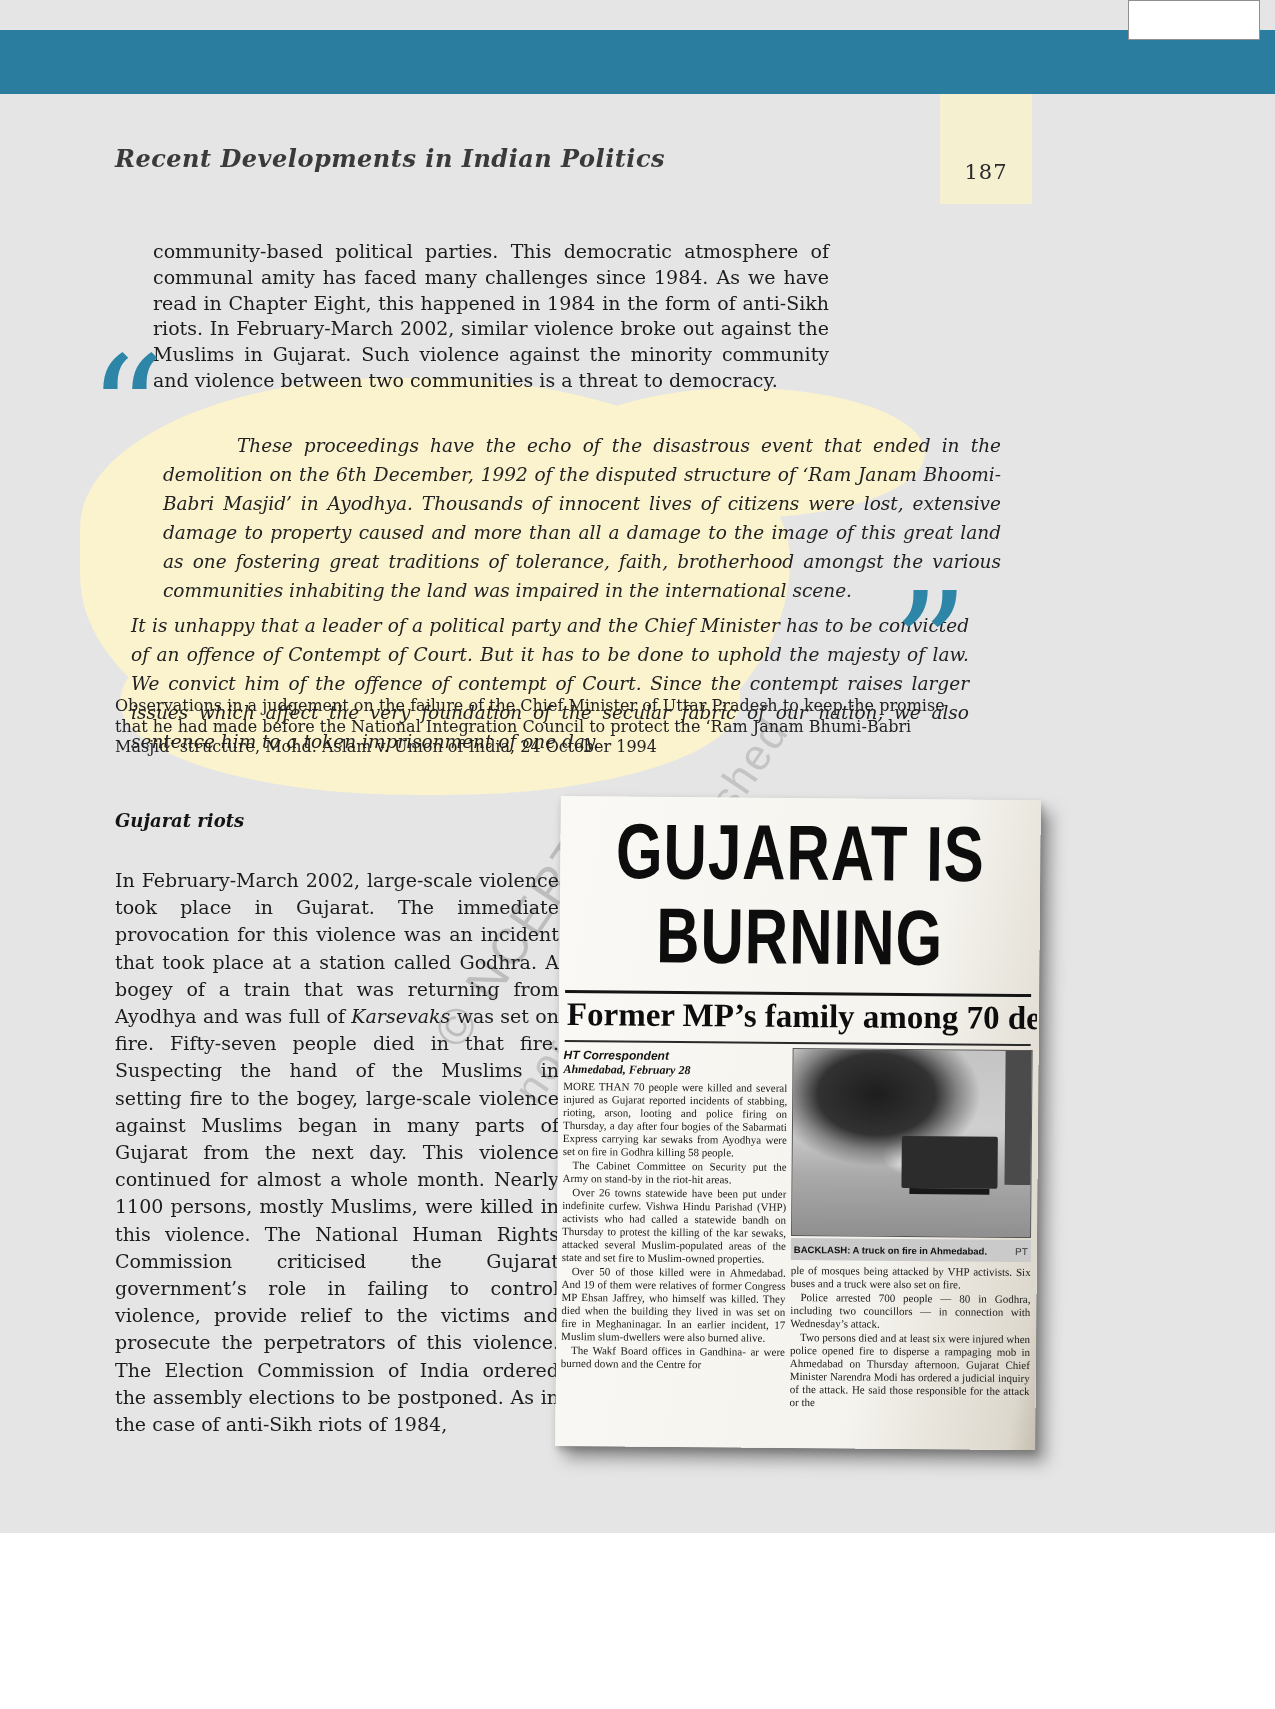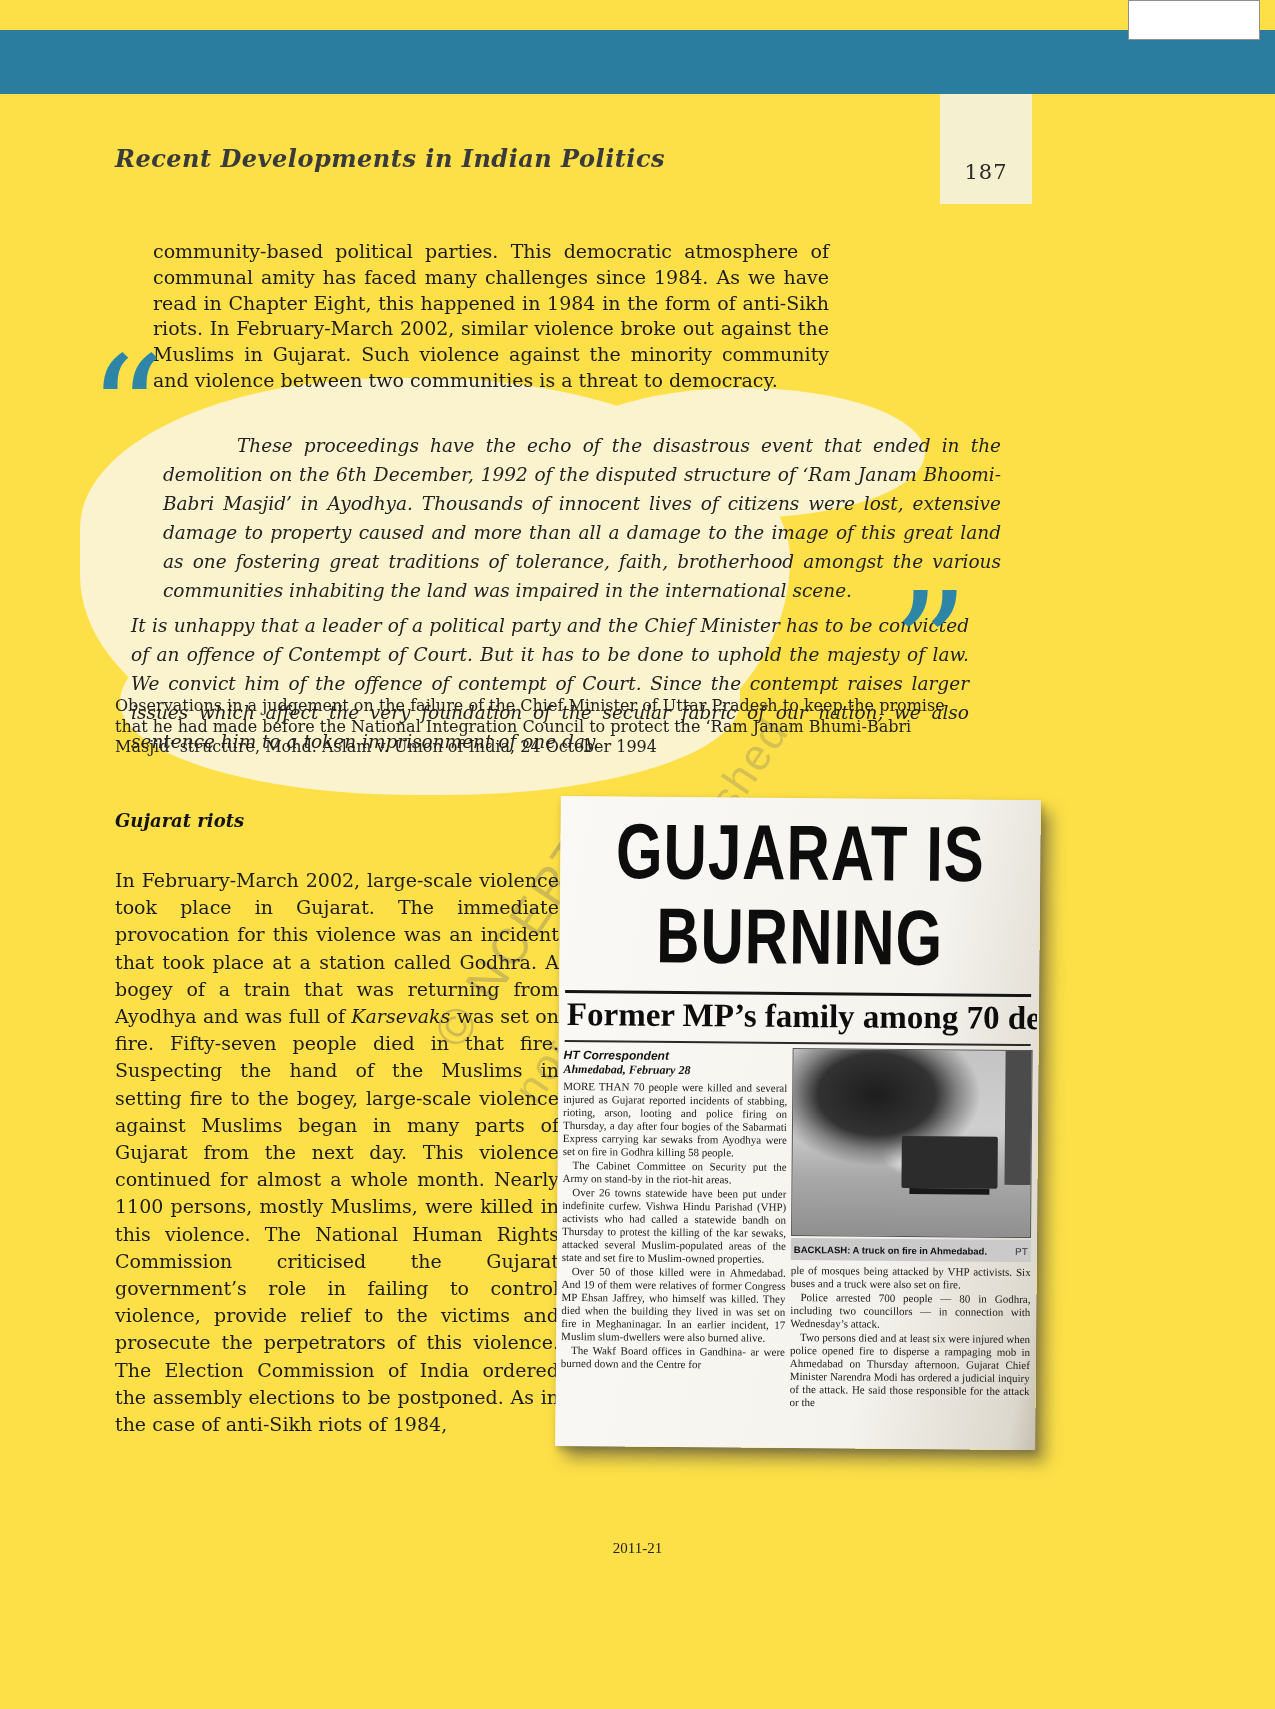--- a/index.html
+++ b/index.html
@@ -1,16 +1,16 @@
 <!DOCTYPE html>
 <html><head>
 <meta charset="utf-8">
 <style>
   html,body{margin:0;padding:0;background:#ffffff;}
-  .page{position:relative;width:1275px;height:1709px;background:#fde047;overflow:hidden;
+  .page{position:relative;width:1275px;height:1533px;background:#e5e5e5;overflow:hidden;
         font-family:"DejaVu Serif",serif;color:#1c1c1c;}
 
   
   .band{position:absolute;left:0;top:30px;width:1275px;height:64px;background:#2a7d9e;}
   .corner-tab{position:absolute;left:1128px;top:0;width:132px;height:40px;background:#ffffff;
               border:1px solid #8f8f8f;box-sizing:border-box;}
   .cream-strip{position:absolute;left:940px;top:94px;width:92px;height:110px;background:#f5f0d0;}
   .page-number{position:absolute;left:940px;top:160px;width:92px;text-align:center;
                font-size:21px;color:#2b2b2b;letter-spacing:1px;}
   .header-title{position:absolute;left:115px;top:144px;font-size:24px;font-style:italic;

